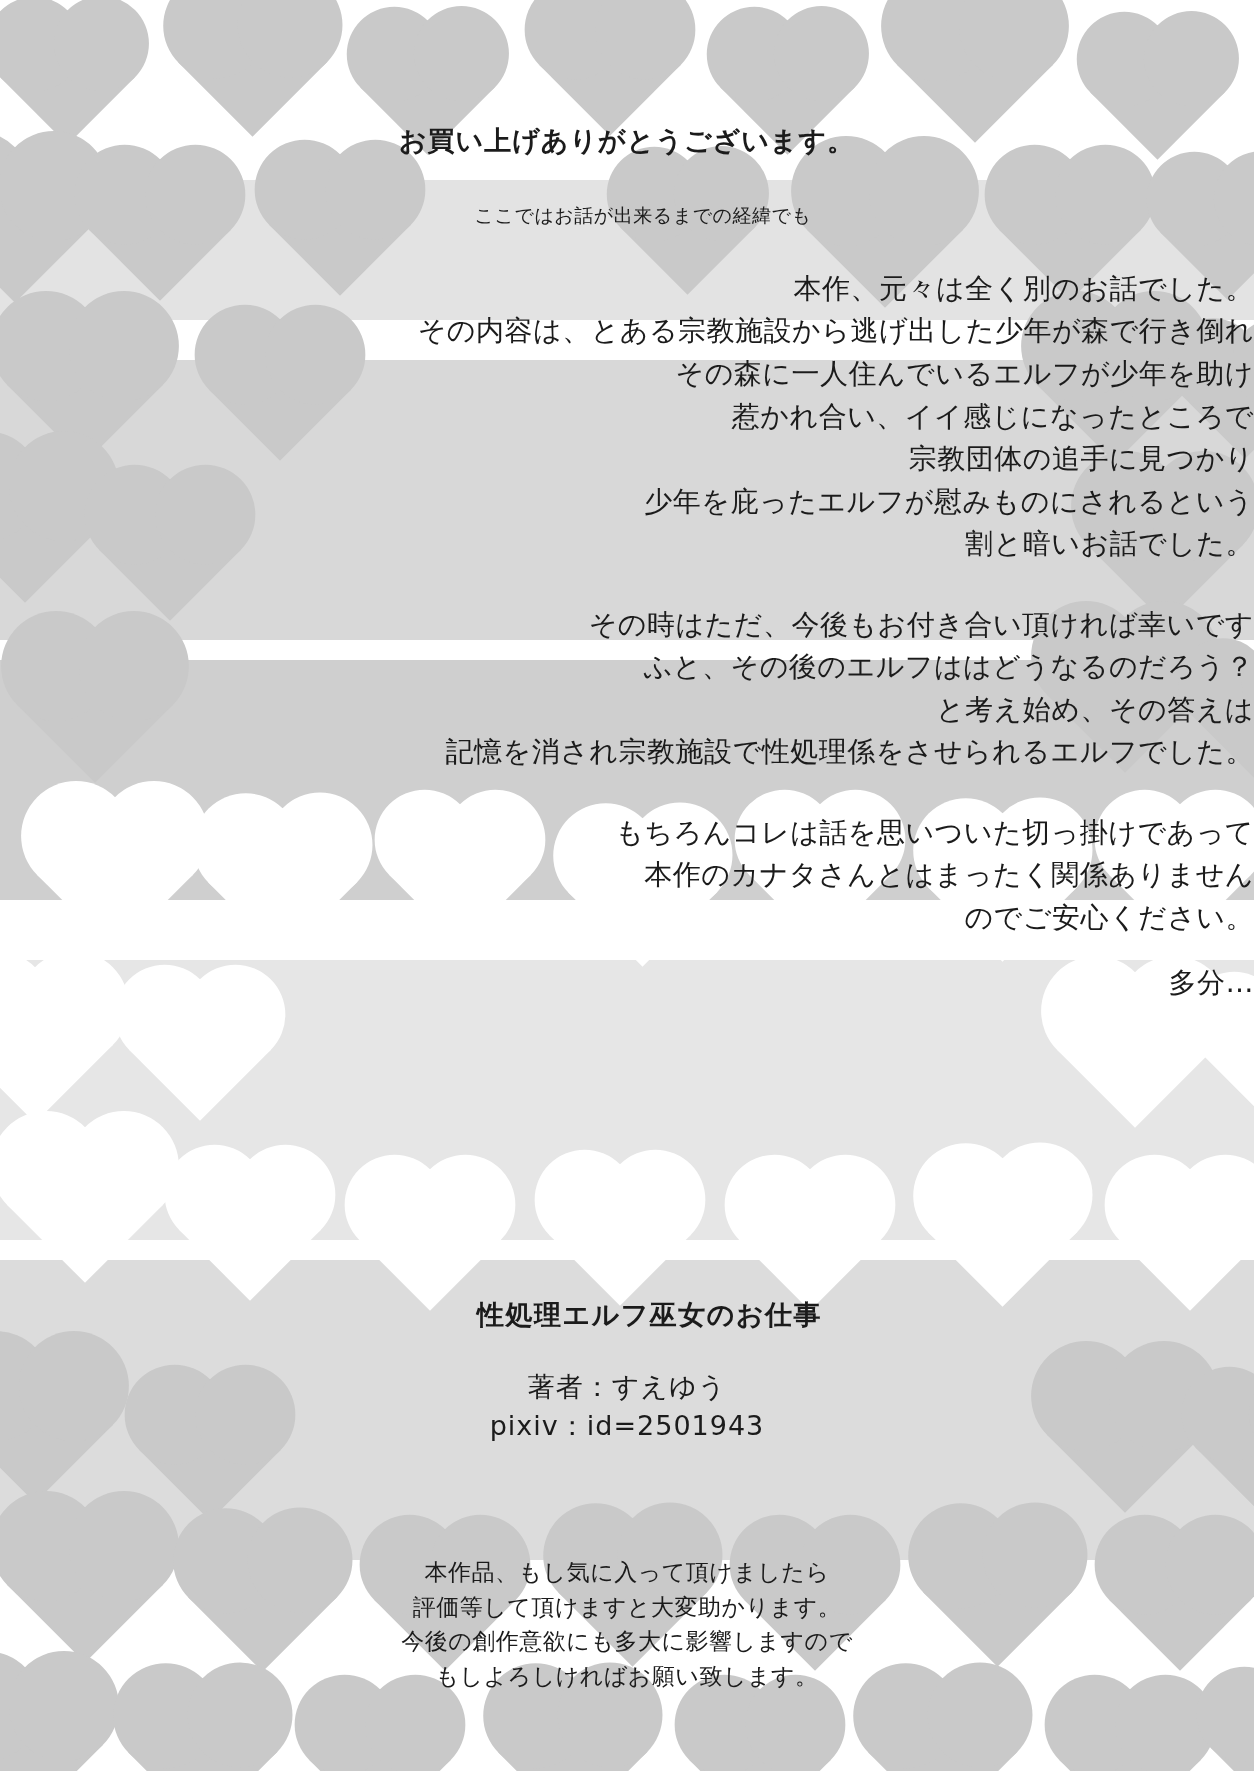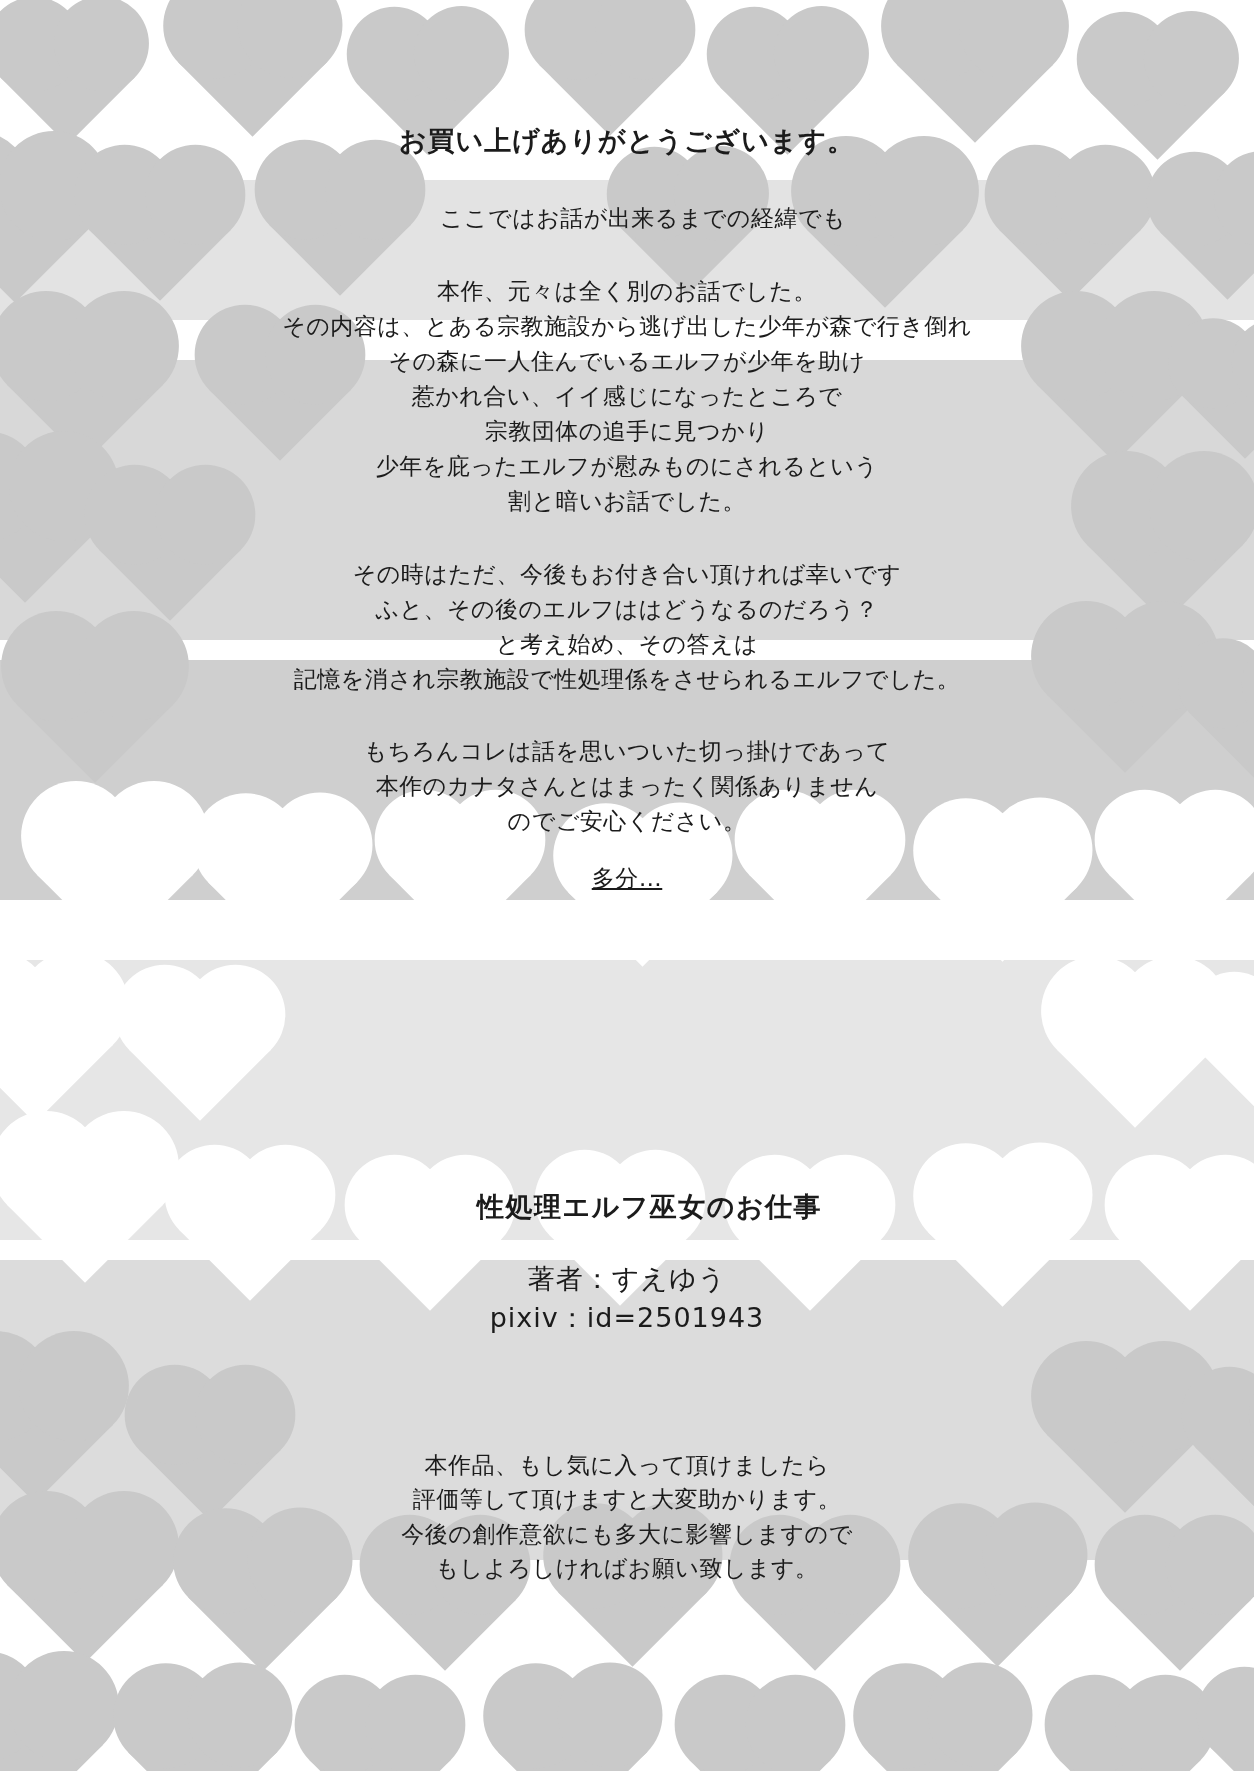--- a/index.html
+++ b/index.html
@@ -77,26 +77,27 @@
   }
 
   .headline {
     font-size: 27px;
     font-weight: 700;
     letter-spacing: 1px;
     text-align: center;
   }
 
   .sub {
-    font-size: 23px;
+    font-size: 19px;
     margin-left: 32px;
   }
 
   .body-text {
-    font-size: 23px;
+    font-size: 28px;
+    text-align: right;
   }
 
   .title-work {
     font-size: 27px;
     font-weight: 700;
     letter-spacing: 1.5px;
     margin-left: 45px;
   }
 
   .credits {
@@ -229,21 +230,21 @@
 ふと、その後のエルフははどうなるのだろう？
 と考え始め、その答えは
 記憶を消され宗教施設で性処理係をさせられるエルフでした。</div>
 
   <div class="sp-5"></div>
 
   <div class="para body-text">もちろんコレは話を思いついた切っ掛けであって
 本作のカナタさんとはまったく関係ありません
 のでご安心ください。</div>
 
-  <div class="para body-text" style="margin-top:22px;text-decoration:underline;">多分…</div>
+  <div class="para body-text" style="margin-top:22px;">多分…</div>
 
   <div class="sp-6"></div>
 
 
   <div class="sp-8"></div>
 
   <div class="para title-work" style="margin-top:60px;">性処理エルフ巫女のお仕事</div>
 
   <div class="sp-7"></div>
 

